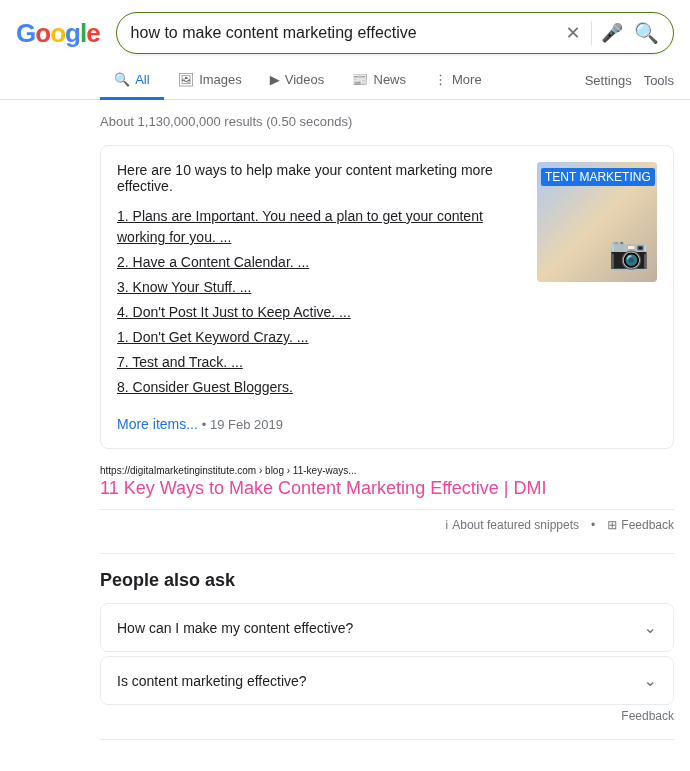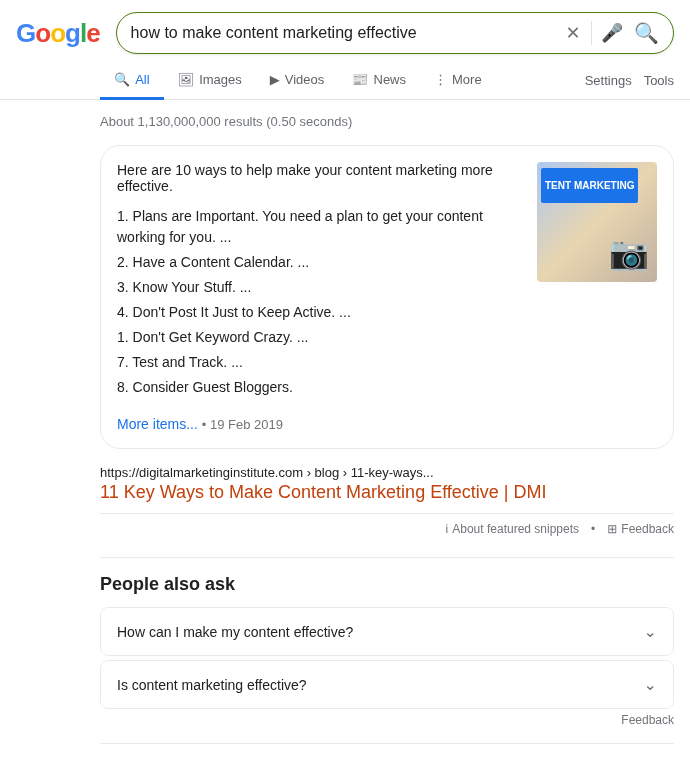--- a/index.html
+++ b/index.html
@@ -121,41 +121,42 @@
     .results-count {
       font-size: 13px;
       color: #70757a;
       margin-bottom: 16px;
       margin-top: 6px;
     }
 
     
     .featured-snippet {
       border: 1px solid #e8eaed;
-      border-radius: 20px;
+      border-radius: 8px;
       padding: 16px;
       margin-bottom: 16px;
       display: flex;
       gap: 16px;
     }
     .snippet-text { flex: 1; }
     .snippet-intro {
       font-size: 14px;
       color: #202124;
       margin-bottom: 10px;
     }
     .snippet-list {
       list-style: none;
       padding: 0;
     }
     .snippet-list li {
       font-size: 14px;
       color: #202124;
       padding: 2px 0;
       line-height: 1.5;
+      text-decoration: underline;
     }
     .snippet-more {
       color: #1a73e8;
       font-size: 14px;
       cursor: pointer;
       margin-top: 8px;
       display: inline-block;
     }
     .snippet-date {
       color: #70757a;
@@ -170,42 +171,41 @@
       overflow: hidden;
       background: linear-gradient(135deg, #b0c8f0 0%, #e8d5b0 50%, #c0b0a0 100%);
       position: relative;
     }
     .snippet-image-label {
       position: absolute;
       top: 6px;
       left: 4px;
       background: #1a73e8;
       color: #fff;
-      font-size: 10px;
-      padding: 12px 4px;
+      font-size: 12px;
+      padding: 2px 4px;
       border-radius: 2px;
-      font-weight: bold;
     }
     .snippet-image-camera {
       position: absolute;
       bottom: 10px;
       right: 8px;
       font-size: 32px;
       color: #333;
     }
 
     
     .source-link {
-      font-size: 13px;
+      font-size: 10px;
       color: #202124;
       margin-bottom: 2px;
     }
     .result-title {
       font-size: 18px;
-      color: #c2410c;
+      color: #ec4899;
       cursor: pointer;
       text-decoration: none;
       display: block;
       margin-bottom: 4px;
     }
     .snippet-footer {
       display: flex;
       justify-content: flex-end;
       align-items: center;
       gap: 12px;

